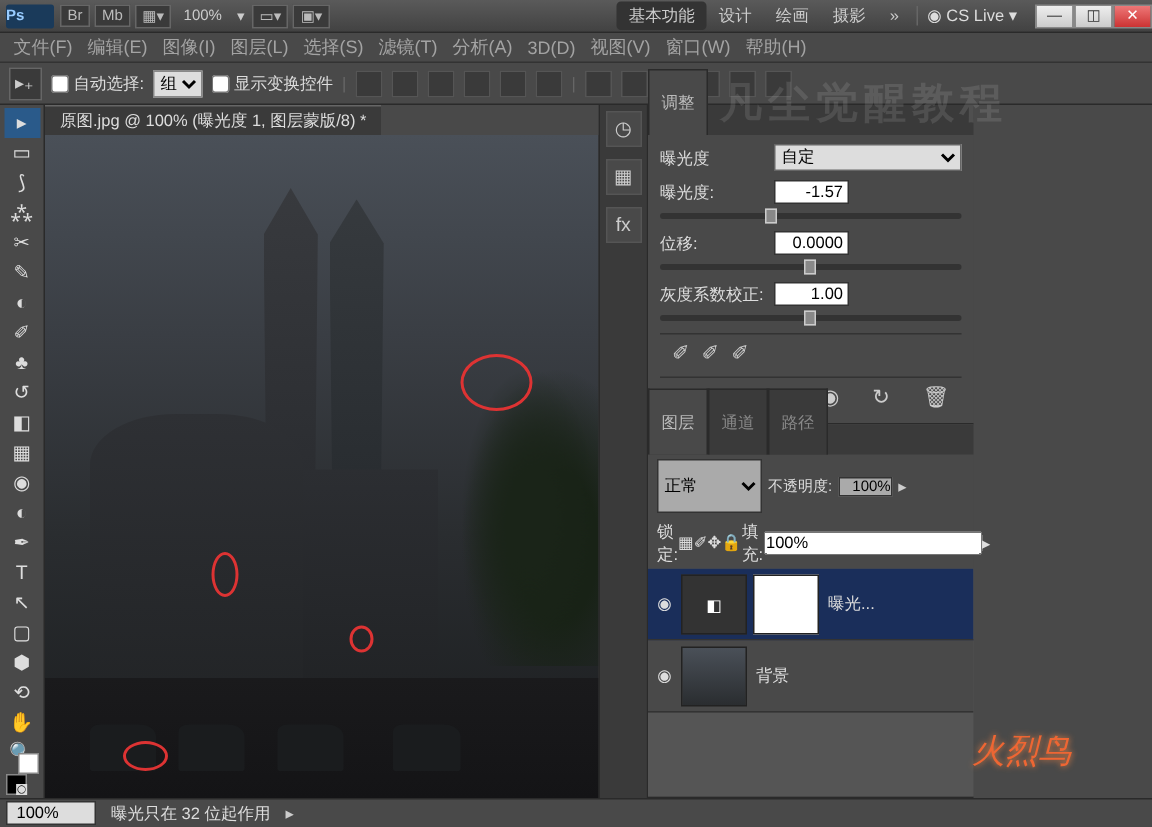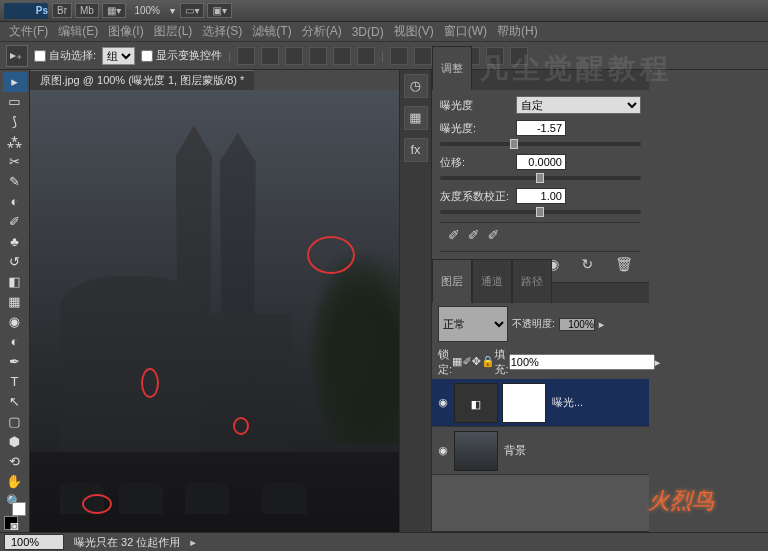--- a/index.html
+++ b/index.html
@@ -1,18 +1,18 @@
 <!DOCTYPE html>
 <html><head>
 <meta charset="utf-8">
 <style>
 *{margin:0;padding:0;box-sizing:border-box;font-family:"Microsoft YaHei",Tahoma,sans-serif;font-size:11px;user-select:none}
 body{width:768px;height:551px;background:#494949;overflow:hidden;position:relative}
 .titlebar{height:22px;background:linear-gradient(#5a5a5a,#424242);display:flex;align-items:center;border-bottom:1px solid #2a2a2a}
-.titlebar .ps{background:#1a3a5a;color:#9cf;font-weight:bold;width:44px;height:16px;text-align:right;border-radius:2px;margin:0 4px;line-height:16px;font-size:10px}
+.titlebar .ps{background:#1a3a5a;color:#9cf;font-weight:bold;width:32px;height:16px;text-align:left;border-radius:2px;margin:0 4px;line-height:16px;font-size:10px}
 .titlebar .tbtn{color:#ccc;padding:0 5px;font-size:10px}
 .titlebar .tbtnbox{border:1px solid #666;background:#3a3a3a;padding:1px 4px;color:#bbb;font-size:10px;margin-right:3px}
 .titlebar .workspaces{margin-left:auto;display:flex;align-items:center}
 .titlebar .ws{color:#ccc;padding:2px 8px;font-size:11px;cursor:pointer}
 .titlebar .ws.active{background:#333;border-radius:3px}
 .titlebar .cslive{color:#ddd;padding:0 6px;border-left:1px solid #666;margin-left:4px}
 .winctl{display:flex;margin-left:6px}
 .winctl div{width:26px;height:16px;border:1px solid #888;background:linear-gradient(#eee,#ccc);text-align:center;line-height:13px;font-size:10px;color:#333}
 .winctl .close{background:linear-gradient(#e77,#c33);color:#fff}
 .menubar{height:20px;background:#494949;display:flex;align-items:center;padding:0 4px;border-bottom:1px solid #333}
@@ -91,20 +91,33 @@
 
 <div class="titlebar">
   <span class="ps">Ps</span>
   <span class="tbtnbox">Br</span>
   <span class="tbtnbox">Mb</span>
   <span class="tbtnbox">▦▾</span>
   <span class="tbtn">100%</span>
     <span class="tbtn">▾</span>
   <span class="tbtnbox">▭▾</span>
   <span class="tbtnbox">▣▾</span>
+  <div class="workspaces">
+    <span class="ws active">基本功能</span>
+    <span class="ws">设计</span>
+    <span class="ws">绘画</span>
+    <span class="ws">摄影</span>
+    <span class="ws">»</span>
+    <span class="cslive">◉ <span>CS Live</span> ▾</span>
+    <div class="winctl">
+      <div>—</div>
+      <div>◫</div>
+      <div class="close">✕</div>
+    </div>
+  </div>
 </div>
 
 <div class="menubar">
   <span>文件(F)</span>
   <span>编辑(E)</span>
   <span>图像(I)</span>
   <span>图层(L)</span>
   <span>选择(S)</span>
   <span>滤镜(T)</span>
   <span>分析(A)</span>

